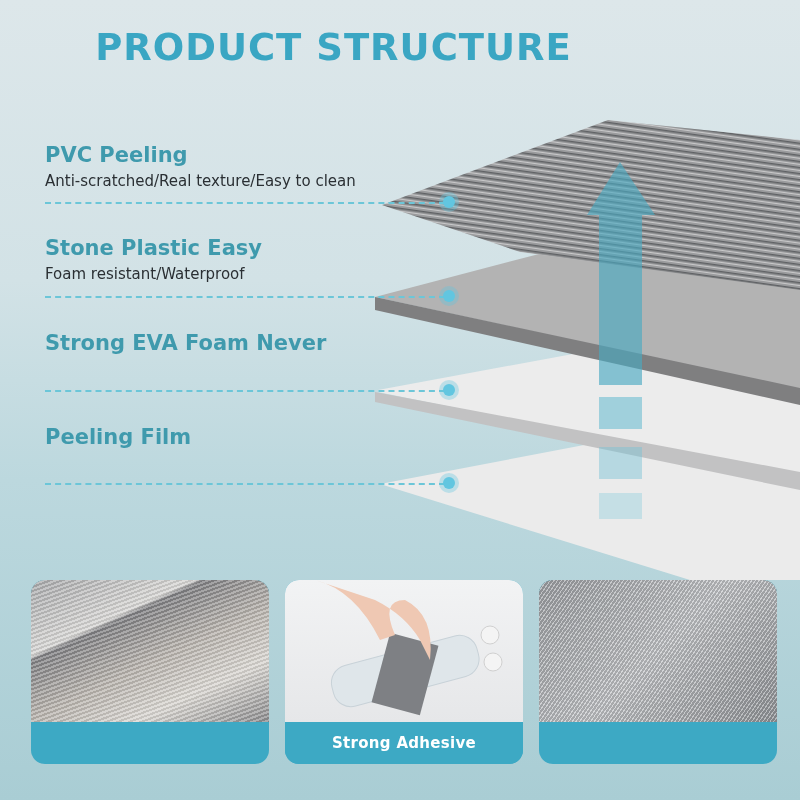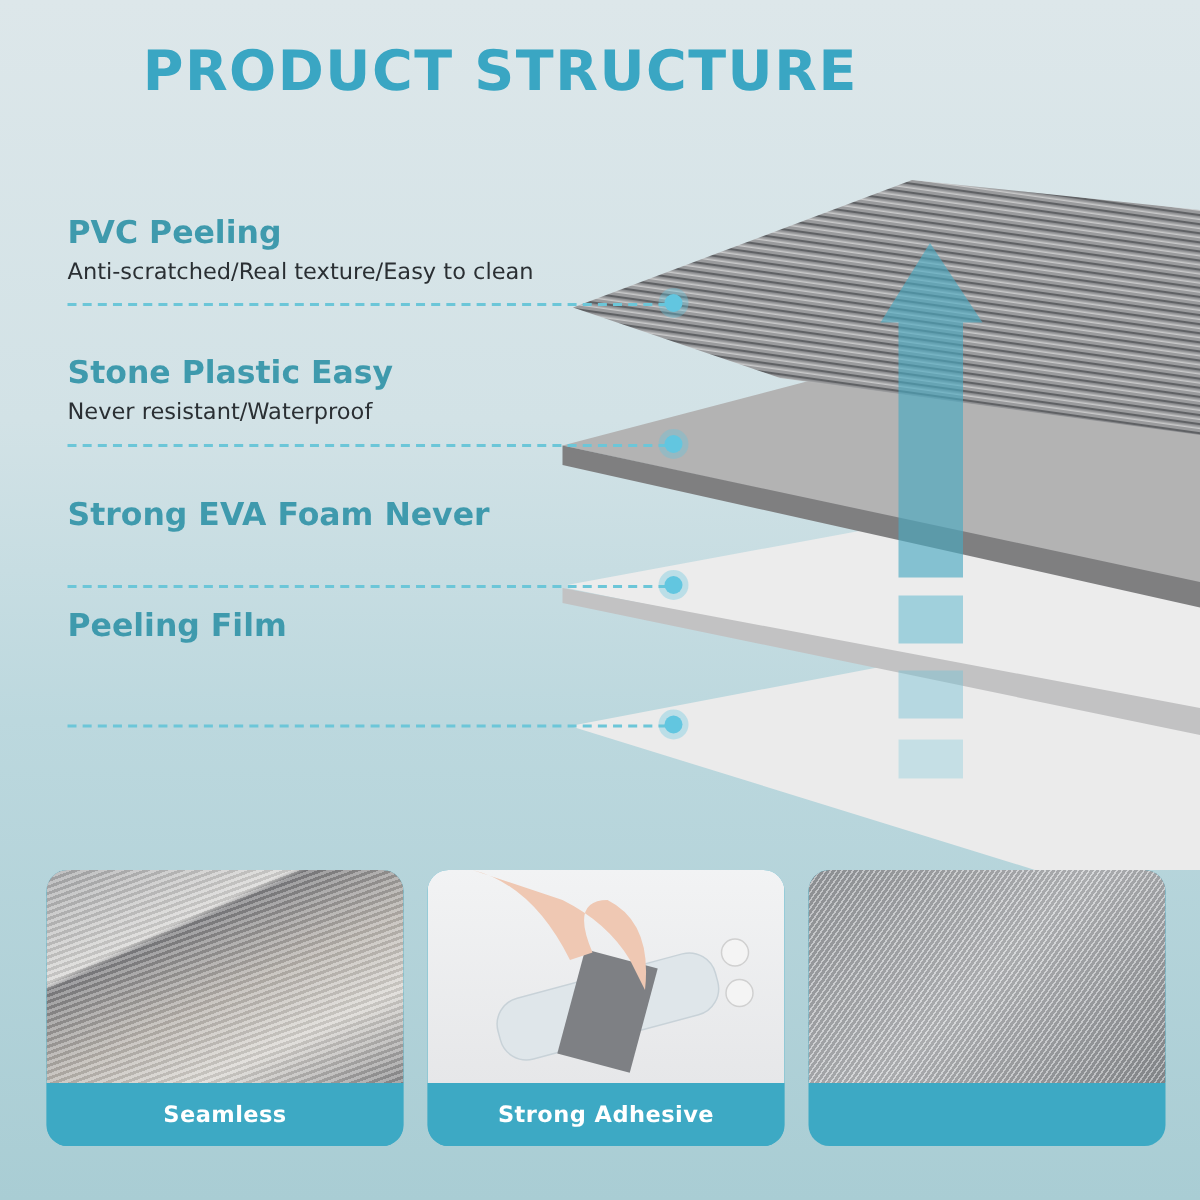--- a/index.html
+++ b/index.html
@@ -92,40 +92,39 @@
 
 <div class="label-block" style="top:142px">
   <div class="label-title">PVC Peeling</div>
   <div class="label-sub">Anti-scratched/Real texture/Easy to clean</div>
 </div>
 <div class="dash" style="left:45px; top:202px; width:400px"></div>
 <div class="dot" style="left:443px; top:196px"></div>
 
 <div class="label-block" style="top:235px">
   <div class="label-title">Stone Plastic Easy</div>
-  <div class="label-sub">Never resistant/Waterproof</div>
+  <div class="label-sub">Foam resistant/Waterproof</div>
 </div>
 <div class="dash" style="left:45px; top:296px; width:400px"></div>
 <div class="dot" style="left:443px; top:290px"></div>
 
 <div class="label-block" style="top:330px">
   <div class="label-title">Strong EVA Foam Never</div>
 </div>
 <div class="dash" style="left:45px; top:390px; width:400px"></div>
 <div class="dot" style="left:443px; top:384px"></div>
 
-<div class="label-block" style="top:404px">
+<div class="label-block" style="top:424px">
   <div class="label-title">Peeling Film</div>
 </div>
 <div class="dash" style="left:45px; top:483px; width:400px"></div>
 <div class="dot" style="left:443px; top:477px"></div>
 
 <div class="card" style="left:31px">
   <div class="photo photo-seamless"></div>
-  <div class="caption">Seamless</div>
 </div>
 
 <div class="card" style="left:285px">
   <div class="photo photo-adhesive">
     <svg width="238" height="142">
       <rect x="45" y="70" width="150" height="42" rx="18" fill="#dfe6ea" stroke="#c8d2d8" transform="rotate(-15 120 90)"></rect>
       <rect x="95" y="58" width="50" height="72" fill="#7e8084" transform="rotate(15 120 94)"></rect>
       <path d="M30 0 Q70 10 95 60 L110 55 Q95 20 120 20 Q150 35 145 80 L135 60 Q120 35 90 20 Z" fill="#efc8b3"></path>
       <circle cx="205" cy="55" r="9" fill="#f4f4f4" stroke="#d0d0d0"></circle>
       <circle cx="208" cy="82" r="9" fill="#f4f4f4" stroke="#d0d0d0"></circle>

